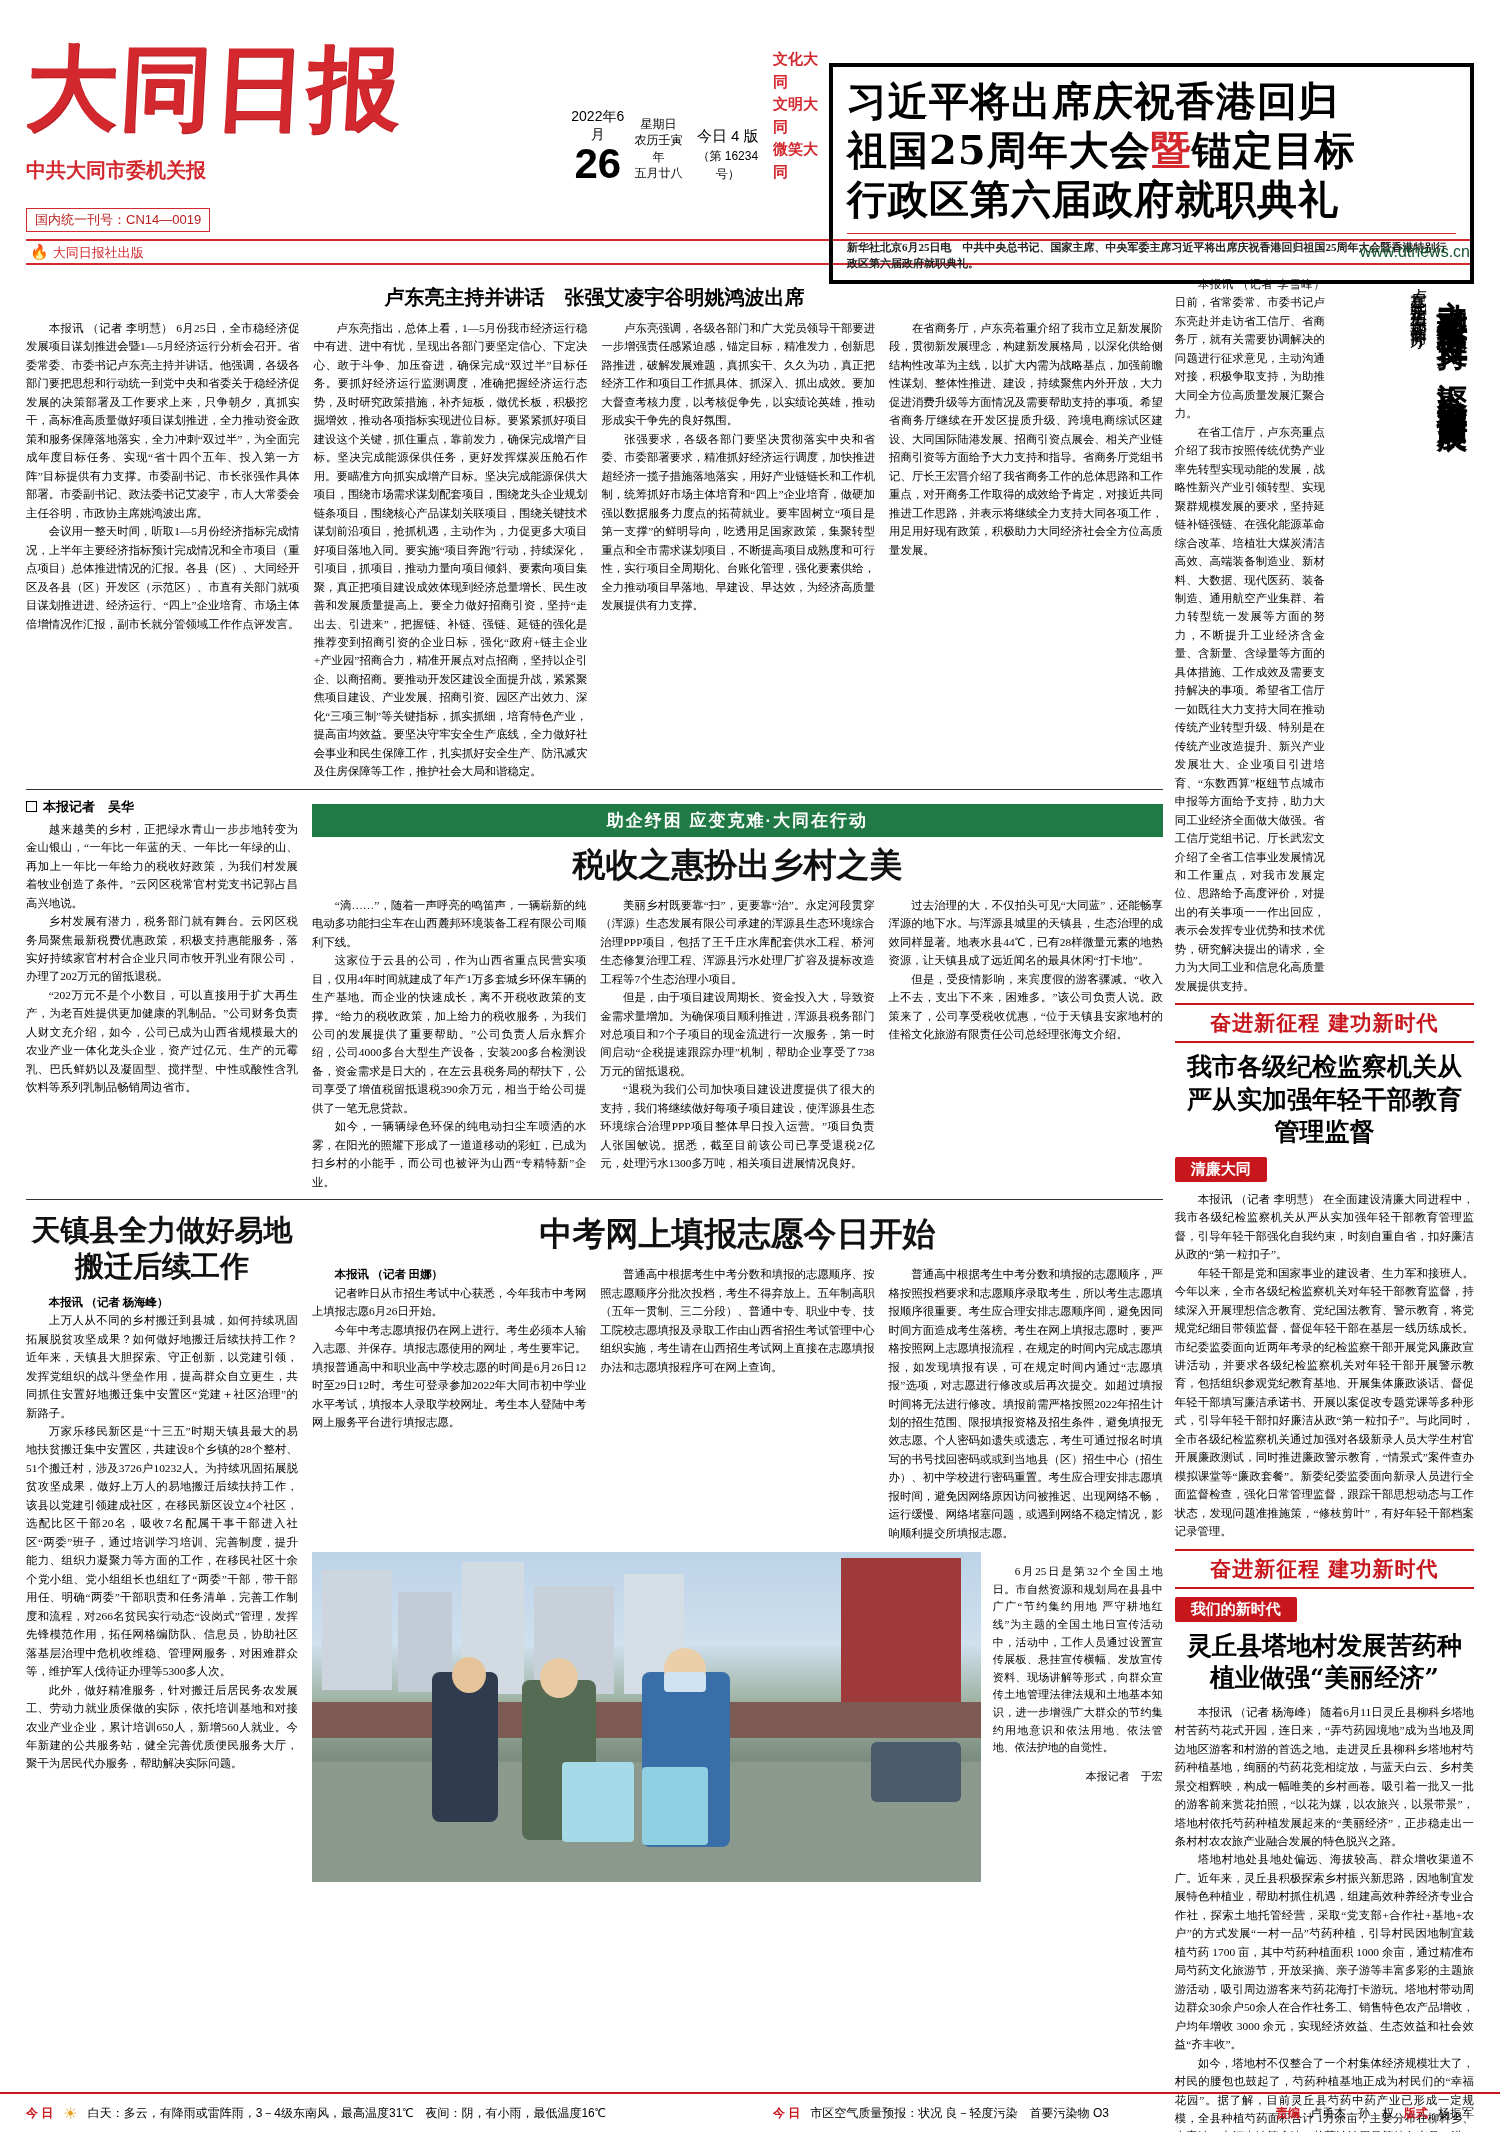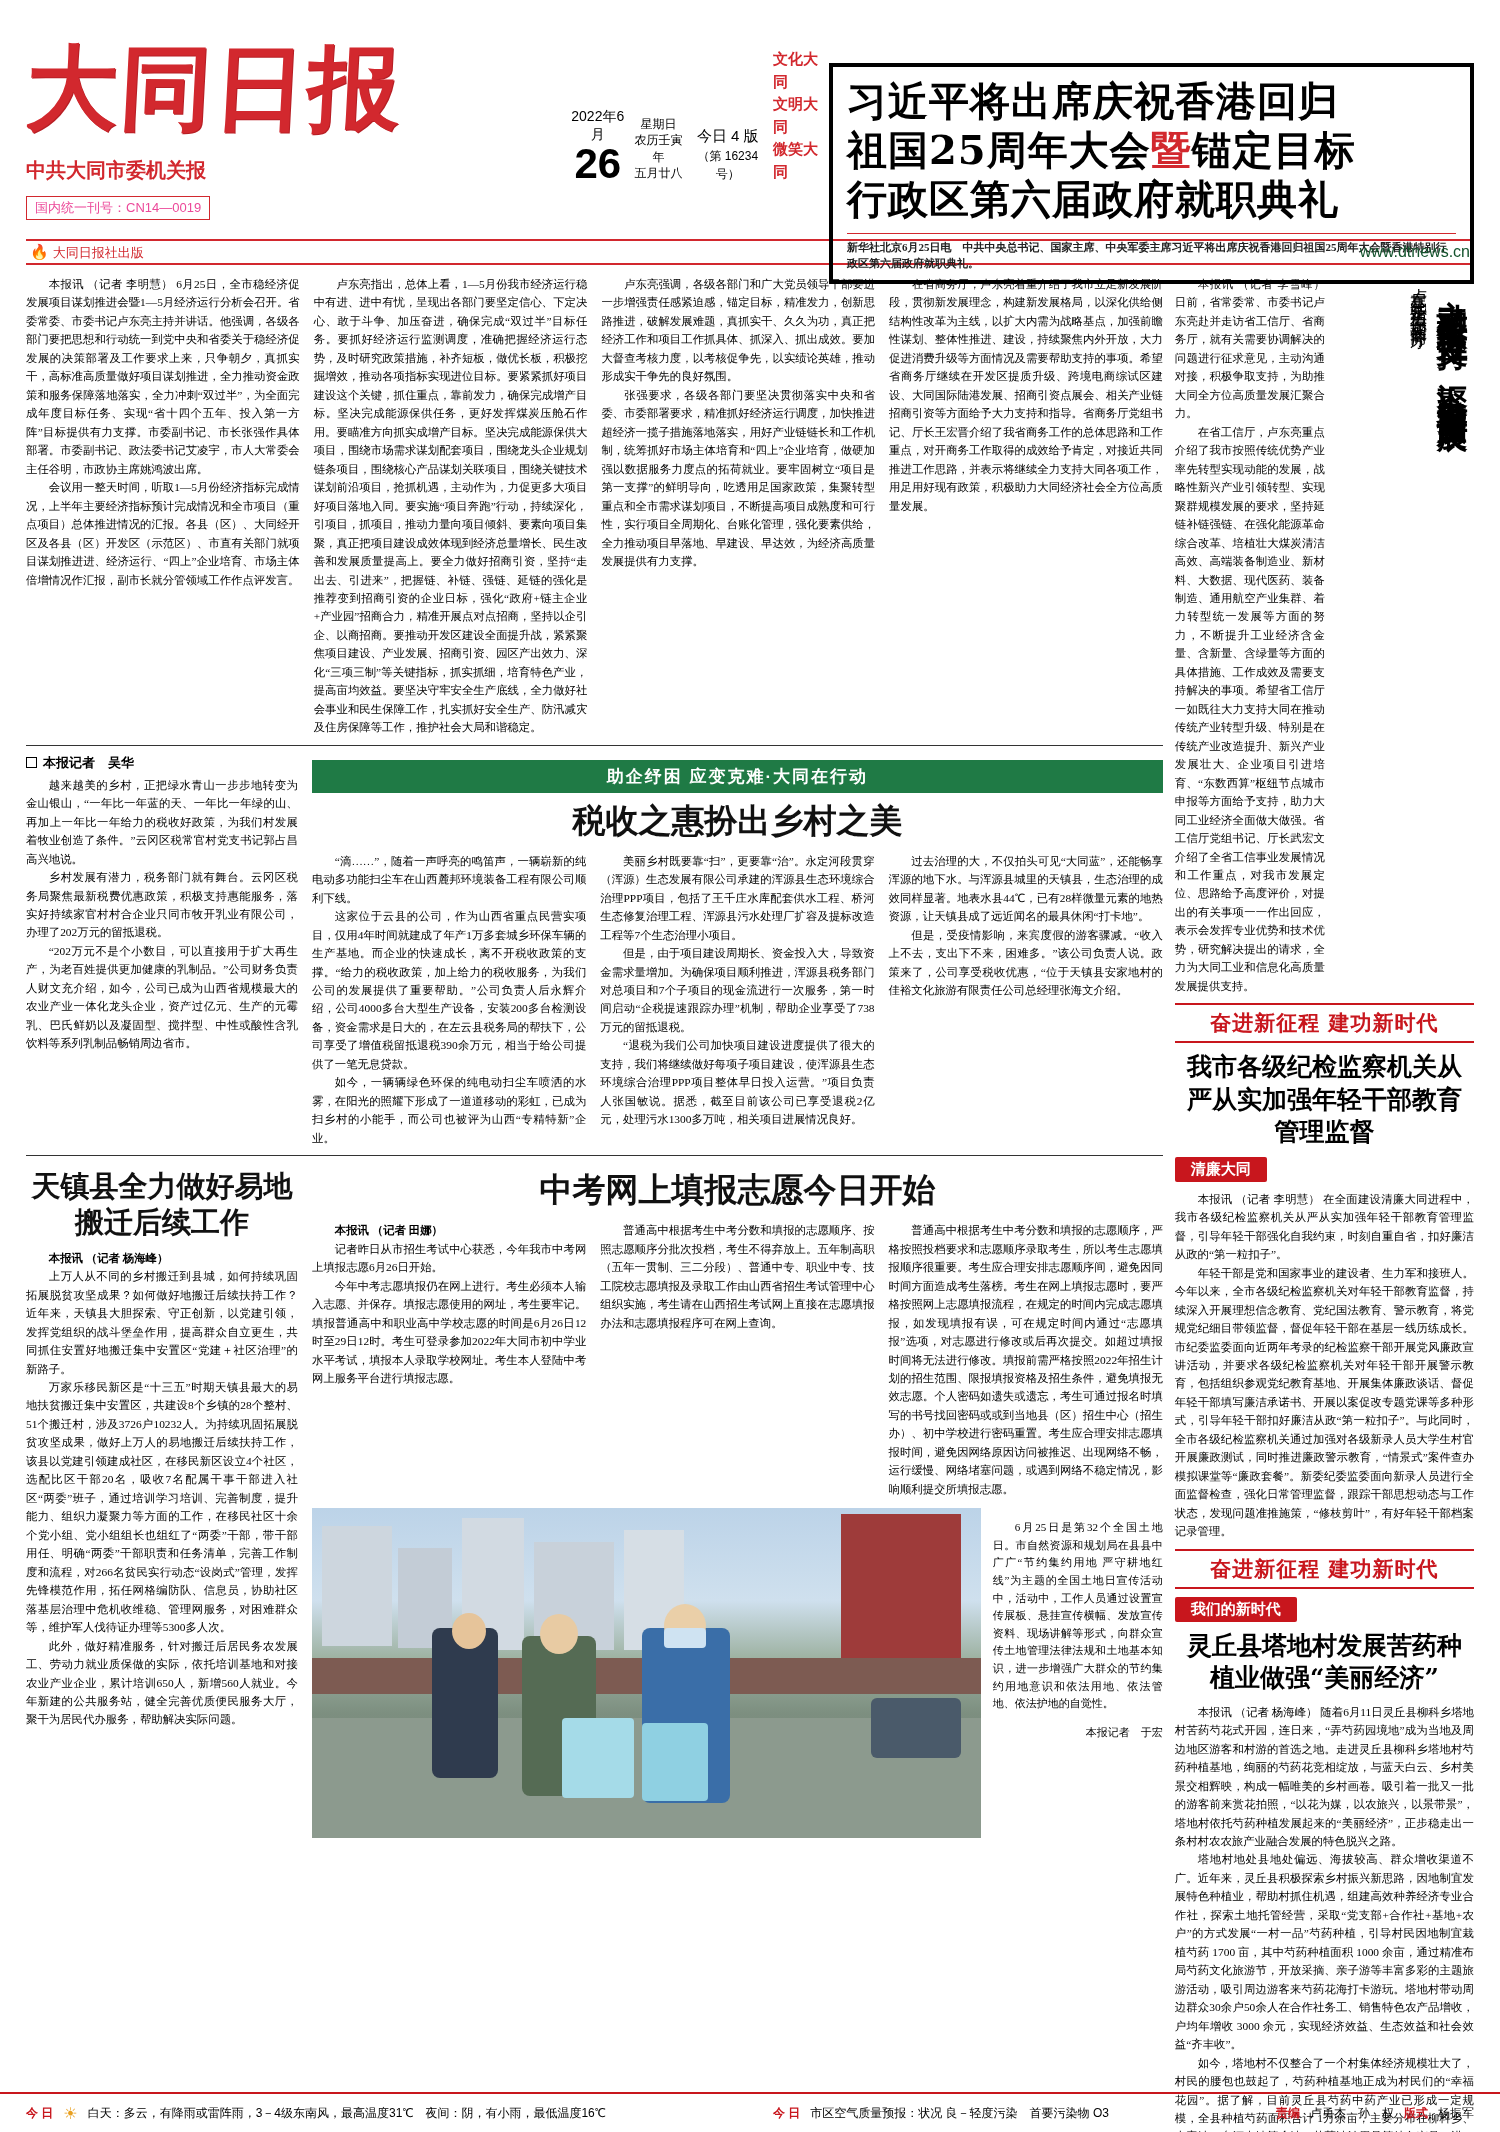--- a/index.html
+++ b/index.html
@@ -25,22 +25,22 @@
     line-height:1.05;
     margin-top:22px;
     transform:skewX(-3deg);
     text-shadow:1px 1px 0 #b71f25;
   }
   .mast-sub {
     color:#d2282e; font-weight:bold; font-size:20px; margin-top:20px;
     font-family:"Liberation Sans", sans-serif;
   }
   .mast-issn {
-    border:1px solid #d2282e; color:#ec4899; font-size:13px;
-    display:inline-block; padding:2px 8px; margin-top:12px;
+    border:1px solid #d2282e; color:#b91c1c; font-size:13px;
+    display:inline-block; padding:2px 8px; margin-top:24px;
     font-family:"Liberation Sans", sans-serif;
   }
   .mast-mid {
     width:250px; padding-top:30px; display:flex; align-items:flex-end; gap:10px;
     font-family:"Liberation Sans", sans-serif;
   }
   .date-box { text-align:center; line-height:1.25; }
   .date-line1 { font-size:14px; }
   .date-big { font-size:42px; font-weight:bold; line-height:1; }
   .lunar { font-size:12px; line-height:1.35; text-align:center; padding-bottom:4px; }
@@ -205,20 +205,21 @@
     <div>
       <span class="flame">🔥</span><span class="pub">大同日报社出版</span>
     </div>
     <div class="site">www.dtnews.cn</div>
   </div>
 
   <div class="body-grid">
 
     <div class="col-main">
 
+      <div class="lead-sub">卢东亮主持并讲话　张强艾凌宇谷明姚鸿波出席</div>
 
       <div class="news-cols">
         <div class="c">
           <p class="tx">本报讯 （记者 李明慧） 6月25日，全市稳经济促发展项目谋划推进会暨1—5月经济运行分析会召开。省委常委、市委书记卢东亮主持并讲话。他强调，各级各部门要把思想和行动统一到党中央和省委关于稳经济促发展的决策部署及工作要求上来，只争朝夕，真抓实干，高标准高质量做好项目谋划推进，全力推动资金政策和服务保障落地落实，全力冲刺“双过半”，为全面完成年度目标任务、实现“省十四个五年、投入第一方阵”目标提供有力支撑。市委副书记、市长张强作具体部署。市委副书记、政法委书记艾凌宇，市人大常委会主任谷明，市政协主席姚鸿波出席。</p>
           <p class="tx">会议用一整天时间，听取1—5月份经济指标完成情况，上半年主要经济指标预计完成情况和全市项目（重点项目）总体推进情况的汇报。各县（区）、大同经开区及各县（区）开发区（示范区）、市直有关部门就项目谋划推进进、经济运行、“四上”企业培育、市场主体倍增情况作汇报，副市长就分管领域工作作点评发言。</p>
         </div>
         <div class="c">
           <p class="tx">卢东亮指出，总体上看，1—5月份我市经济运行稳中有进、进中有忧，呈现出各部门要坚定信心、下定决心、敢于斗争、加压奋进，确保完成“双过半”目标任务。要抓好经济运行监测调度，准确把握经济运行态势，及时研究政策措施，补齐短板，做优长板，积极挖掘增效，推动各项指标实现进位目标。要紧紧抓好项目建设这个关键，抓住重点，靠前发力，确保完成增产目标。坚决完成能源保供任务，更好发挥煤炭压舱石作用。要瞄准方向抓实成增产目标。坚决完成能源保供大项目，围绕市场需求谋划配套项目，围绕龙头企业规划链条项目，围绕核心产品谋划关联项目，围绕关键技术谋划前沿项目，抢抓机遇，主动作为，力促更多大项目好项目落地入同。要实施“项目奔跑”行动，持续深化，引项目，抓项目，推动力量向项目倾斜、要素向项目集聚，真正把项目建设成效体现到经济总量增长、民生改善和发展质量提高上。要全力做好招商引资，坚持“走出去、引进来”，把握链、补链、强链、延链的强化是推荐变到招商引资的企业日标，强化“政府+链主企业+产业园”招商合力，精准开展点对点招商，坚持以企引企、以商招商。要推动开发区建设全面提升战，紧紧聚焦项目建设、产业发展、招商引资、园区产出效力、深化“三项三制”等关键指标，抓实抓细，培育特色产业，提高亩均效益。要坚决守牢安全生产底线，全力做好社会事业和民生保障工作，扎实抓好安全生产、防汛减灾及住房保障等工作，推护社会大局和谐稳定。</p>
         </div>
         <div class="c">

